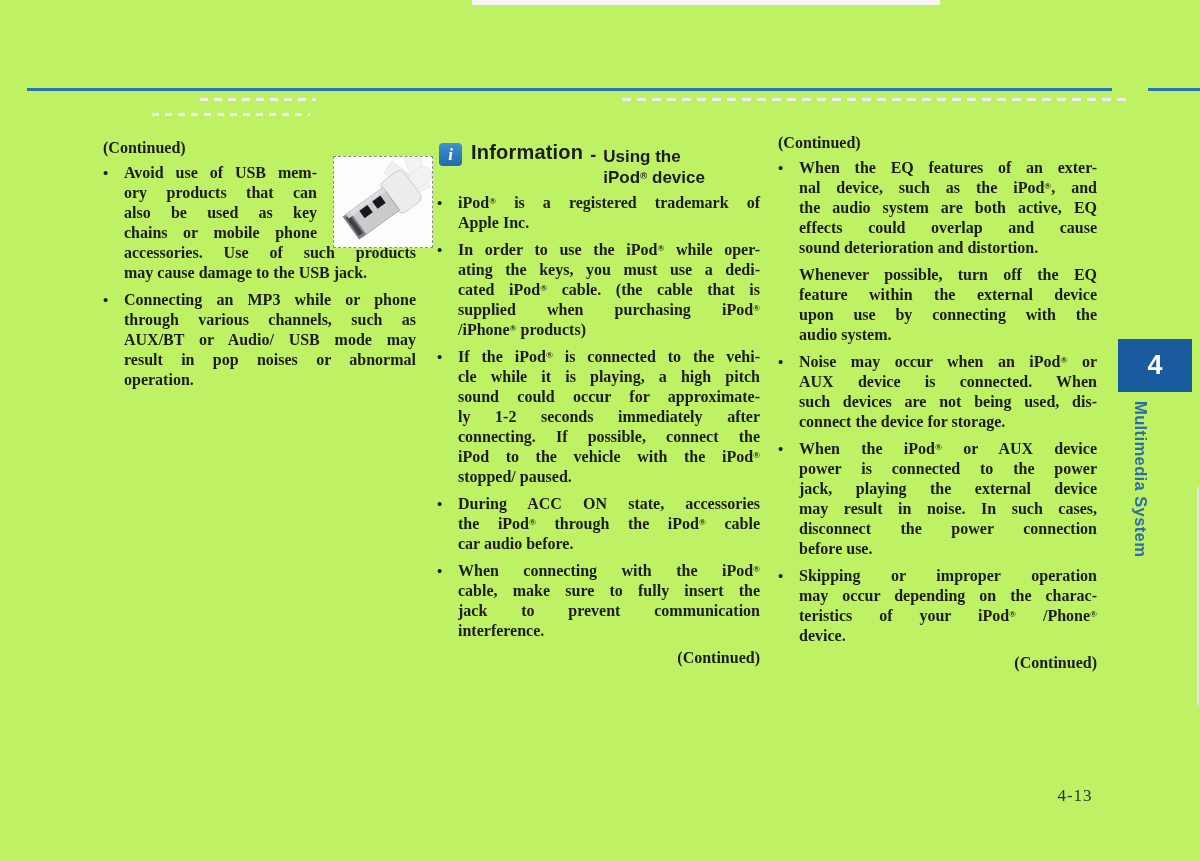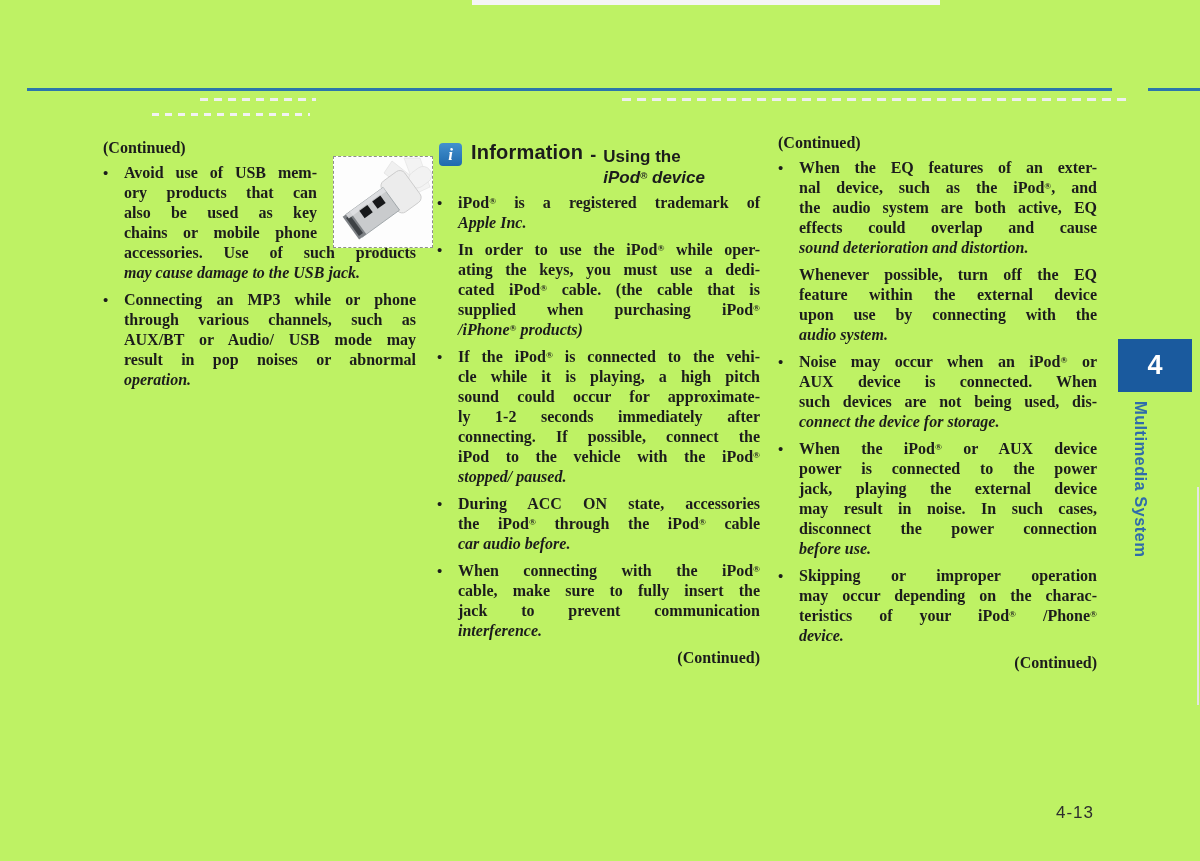--- a/index.html
+++ b/index.html
@@ -27,21 +27,21 @@
   .col-right { left:778px; top:133px; width:319px; }
 
   .cont { margin-bottom:5px; }
   .cont-right { text-align:right; margin-top:2px; }
 
   .bullet { display:flex; margin-bottom:7px; }
   .marker { flex:0 0 21px; width:21px; font-size:15px; }
   .marker-hidden { visibility:hidden; }
   .btext { flex:1; min-width:0; }
   .tline { text-align:justify; text-align-last:justify; }
-  .tline-last { text-align-last:left;font-style:italic; }
+  .tline-last { text-align-last:left; }
   .img-spacer { float:right; width:99px; height:78px; }
 
   sup { font-size:58%; vertical-align:baseline; position:relative; top:-0.45em; line-height:0; }
 
   
   .info-header { display:flex; align-items:flex-start; font-family:"Liberation Sans", sans-serif; margin-bottom:9px; }
   .info-icon {
     flex:0 0 23px; width:23px; height:23px; margin:1px 9px 0 2px; border-radius:4px;
     background:linear-gradient(180deg,#4391cf 0%, #1f6aad 100%);
     color:#ffffff; font-family:"Liberation Serif", serif; font-style:italic; font-weight:700;
@@ -58,21 +58,21 @@
 
   
   .chapter-tab { position:absolute; left:1118px; top:339px; width:74px; height:53px;
                  display:flex; align-items:center; justify-content:center;
                  font-family:"Liberation Sans", sans-serif; font-size:27px; font-weight:700; color:#ffffff; }
   .chapter-label { position:absolute; left:1124px; top:401px; height:170px; width:26px;
                    writing-mode:vertical-rl; font-family:"Liberation Sans", sans-serif;
                    font-size:16.5px; font-weight:700; letter-spacing:0.4px; }
 
   .page-number { position:absolute; left:1020px; top:786px; width:110px; text-align:center;
-                 font-family:Liberation Sans, sans-serif; font-size:17px; color:#2e2e2e; letter-spacing:1px;margin-top:17px; }
+                 font-family:Liberation Serif, serif; font-size:17px; color:#2e2e2e; letter-spacing:1px; }
 </style>
 </head>
 <body>
 
 <div class="page">
 
   <div class="artifact-top"></div>
   <div class="rule" style="background:#2b76ab;"></div>
   <div class="rule-end" style="background:#2b76ab;"></div>
   <div class="bleed1"></div>

